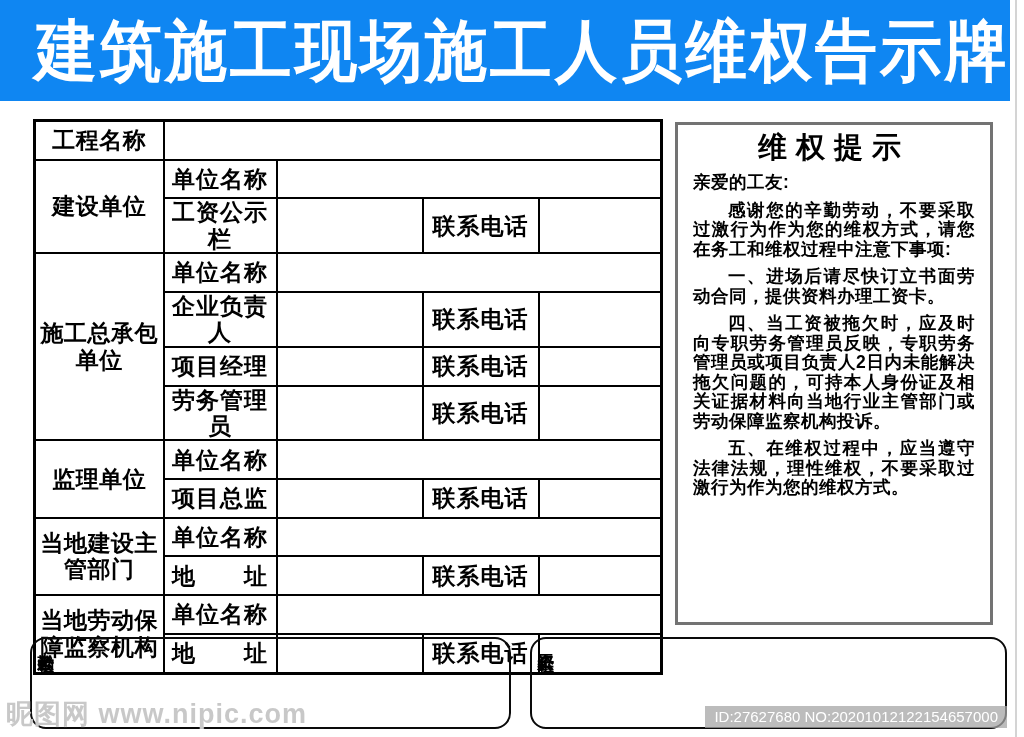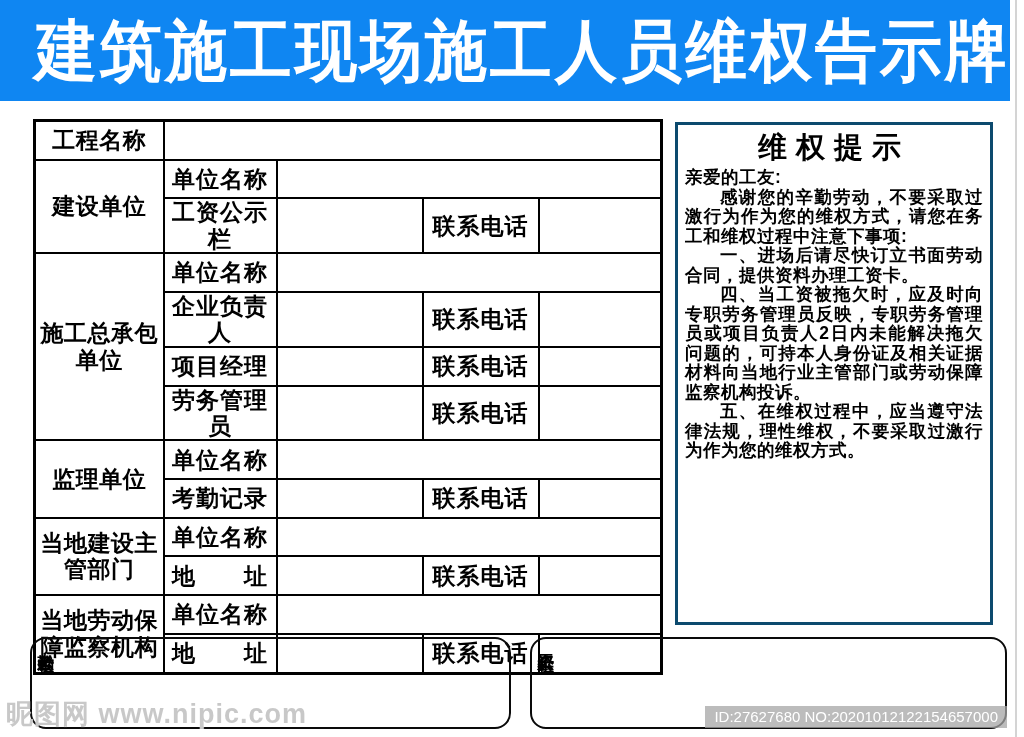--- a/index.html
+++ b/index.html
@@ -28,29 +28,29 @@
   .info-table td{
     border:2px solid #000;height:36.7px;padding:0 2px;
     font-size:23px;font-weight:bold;text-align:center;vertical-align:middle;
     line-height:1.15;letter-spacing:1px;overflow:hidden;
   }
   .info-table td.group{font-size:23px;letter-spacing:0.5px;}
   .info-table td.blank{background:#fff;}
   
   .notice{
     position:absolute;left:675px;top:122px;width:318px;height:503px;
-    border:3px solid #0c4a6e;box-sizing:border-box;background:#fff;
+    border:3px solid #737373;box-sizing:border-box;background:#fff;
     padding:2px 7px 0 7px;overflow:hidden;
   }
   .notice h2{
     margin:2px 0 3px 0;text-align:center;font-size:29px;font-weight:bold;
     letter-spacing:9px;line-height:1.25;
   }
   .notice p{
-    margin:0;font-size:17.5px;font-weight:bold;line-height:19.5px;
+    margin:8px;font-size:17.5px;font-weight:bold;line-height:19.5px;
     text-align:justify;text-justify:inter-ideograph;letter-spacing:0.5px;
   }
   .notice p.indent{text-indent:2em;}
   
   .board{
     position:absolute;top:637px;height:92px;border:2.5px solid #0a0a0a;
     border-radius:16px;box-sizing:border-box;background:transparent;
   }
   .board.attendance{left:30px;width:481px;}
   .board.wage{left:530px;width:477px;}
@@ -129,21 +129,21 @@
       <td class="blank"></td>
       <td>联系电话</td>
       <td class="blank"></td>
     </tr>
     <tr>
       <td class="group" rowspan="2">监理单位</td>
       <td>单位名称</td>
       <td class="blank" colspan="3"></td>
     </tr>
     <tr>
-      <td>考勤记录</td>
+      <td>项目总监</td>
       <td class="blank"></td>
       <td>联系电话</td>
       <td class="blank"></td>
     </tr>
     <tr>
       <td class="group" rowspan="2">当地建设主管部门</td>
       <td>单位名称</td>
       <td class="blank" colspan="3"></td>
     </tr>
     <tr>

